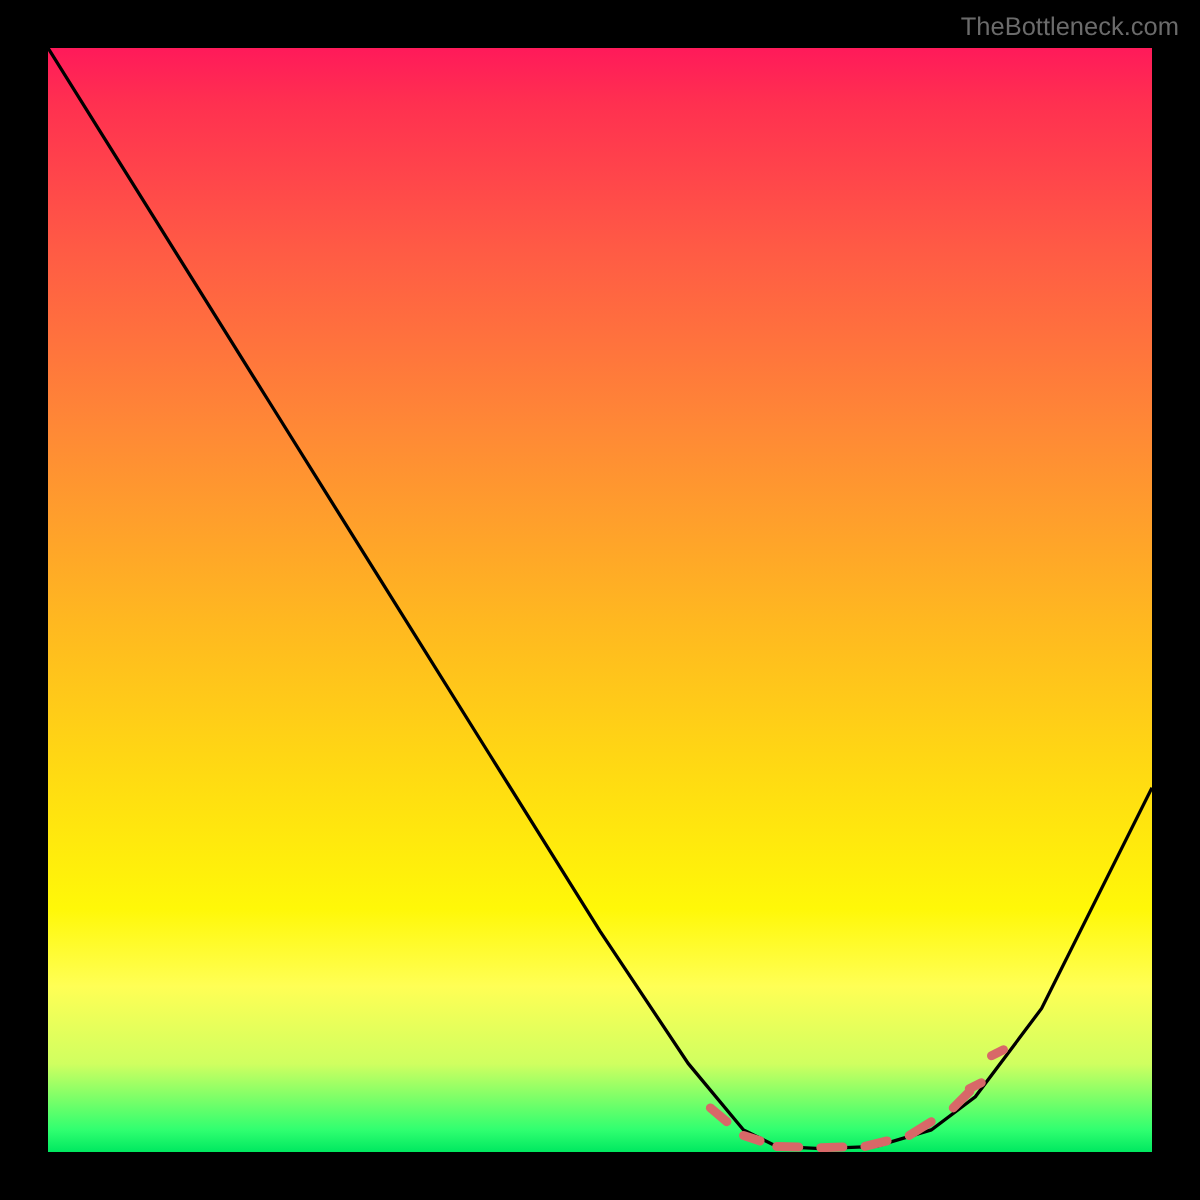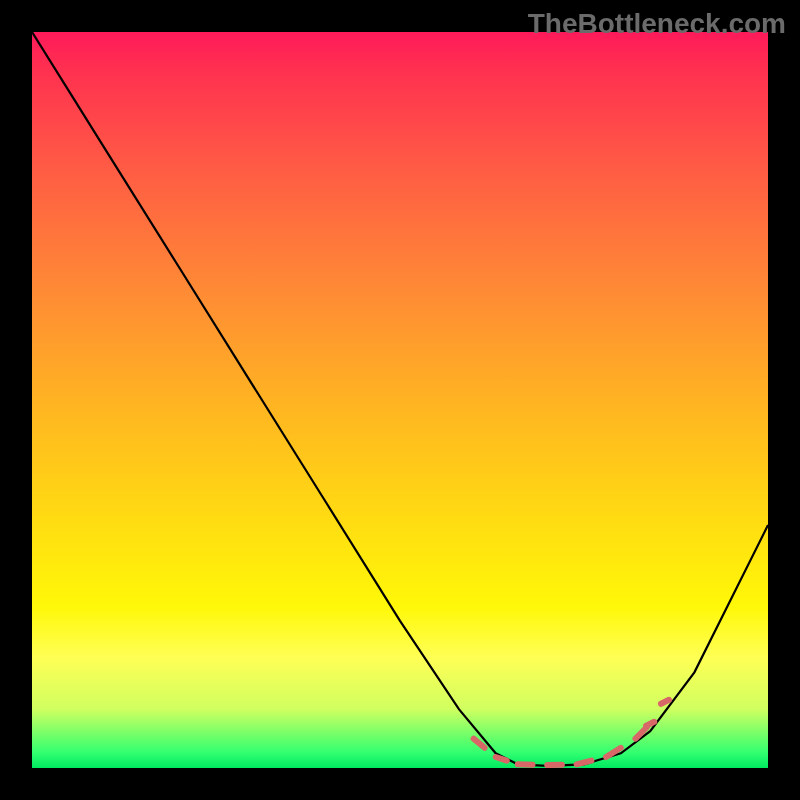--- a/index.html
+++ b/index.html
@@ -36,22 +36,22 @@
       #d0ff60 92%,
       #30ff70 98%,
       #00e860 100%
     );
   }
   .watermark {
     position: absolute;
     top: 8px;
     right: 14px;
     font-family: Arial, sans-serif;
-    font-size: 28px;
-    font-weight: bold;
+    font-size: 17px;
+    font-weight: normal;
     color: #6b6b6b;
     z-index: 10;
   }
   svg.curve-overlay {
     position: absolute;
     top: 0;
     left: 0;
     width: 100%;
     height: 100%;
     z-index: 5;

